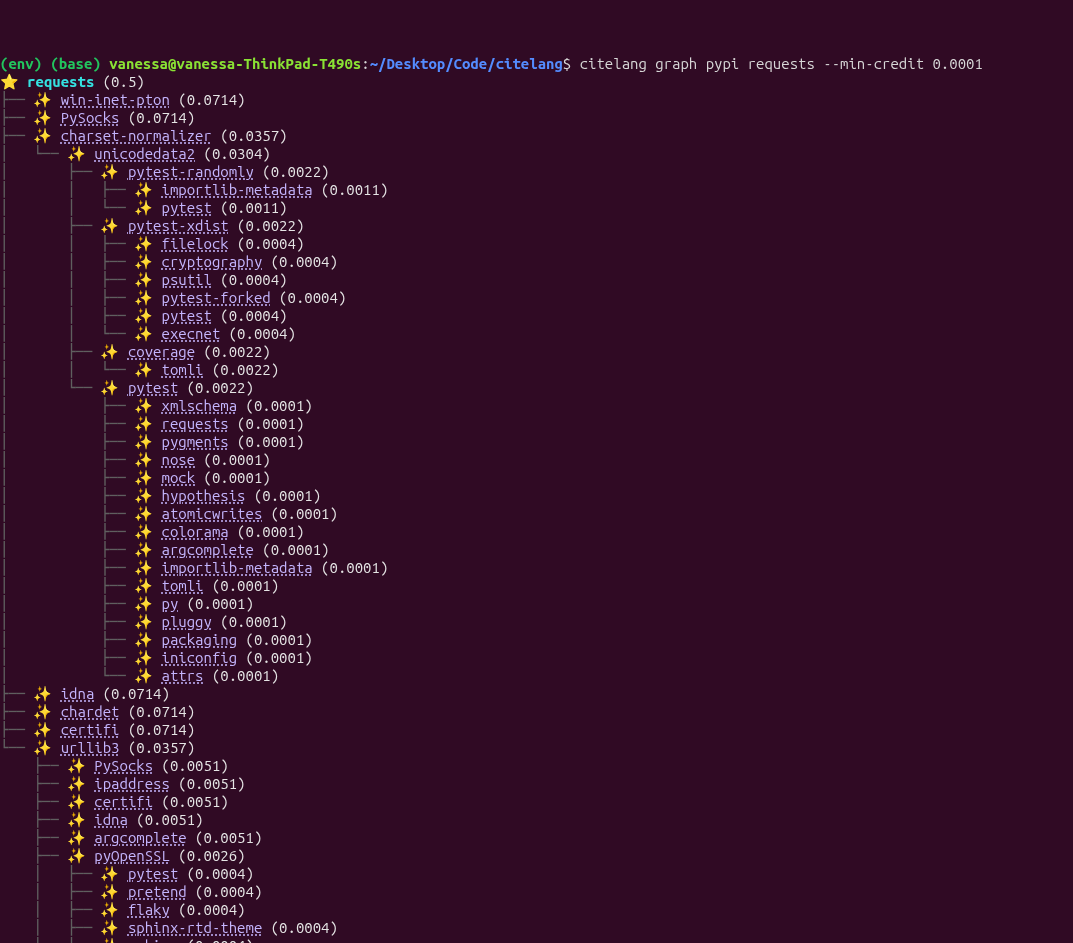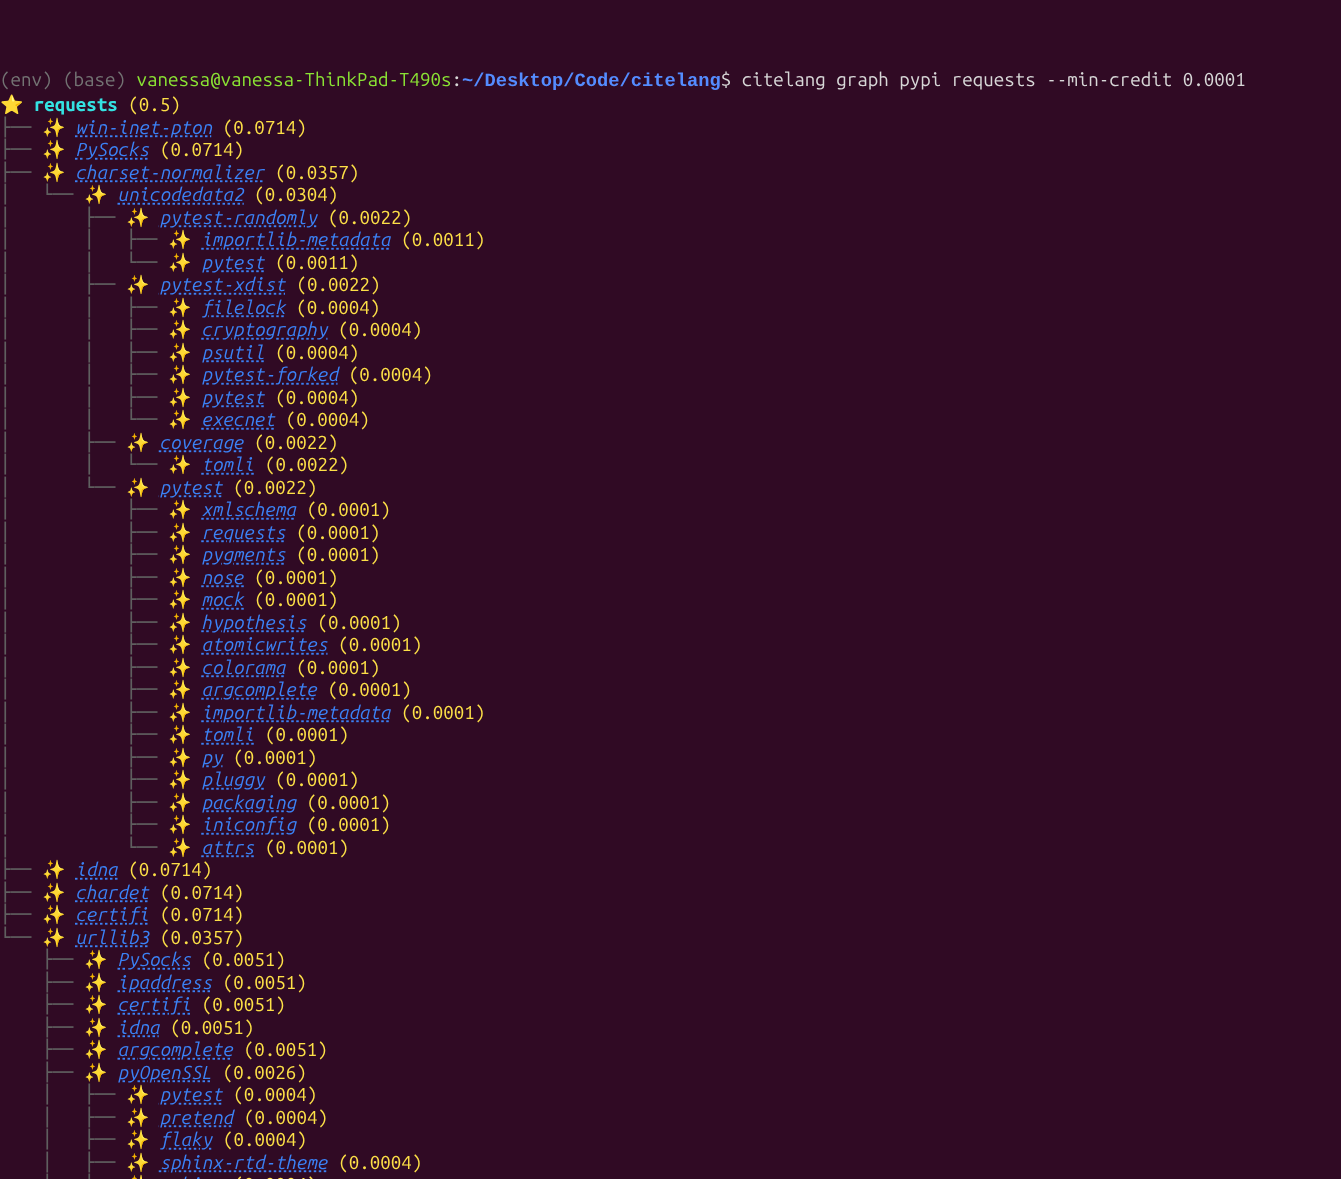--- a/index.html
+++ b/index.html
@@ -5,29 +5,29 @@
   body {
     background: #300a24;
     color: #d7d7d7;
     font-family: "Ubuntu Mono", "Courier New", monospace;
     font-size: 15px;
     line-height: 18px;
     margin: 0;
     padding: 1px 0 2px 0;
     white-space: pre;
   }
-  .env { color: #737373; }
-  .user { color: #8ae234; font-weight: normal; }
+  .env { color: #22c55e; font-weight: bold; }
+  .user { color: #8ae234; font-weight: bold; }
   .colon { color: #d7d7d7; }
-  .path { color: #548cff; font-weight: bold; font-family: Liberation Mono, monospace; }
+  .path { color: #548cff; font-weight: bold; }
   .cmd { color: #d7d7d7; }
   .star { color: #fce94f; }
   .sparkle { color: #e66bd9; }
-  .pkg { color: #3b82f6; text-decoration: underline dotted; text-underline-offset: 2px; font-style: italic; }
-  .val { color: #fde047; }
+  .pkg { color: #c4b5fd; text-decoration: underline dotted; text-underline-offset: 2px; }
+  .val { color: #e5e5e5; }
   .treechar { color: #5f5f5f; }
   .rootpkg { color: #34e2e2; font-weight: bold; }
 </style>
 </head>
 <body>
 
 
 <div><span><span class="env">(env) (base) </span><span class="user">vanessa@vanessa-ThinkPad-T490s</span><span class="colon">:</span><span class="path">~/Desktop/Code/citelang</span><span class="cmd">$ </span><span class="cmd">citelang graph pypi requests --min-credit 0.0001</span></span>
 <span><span class="star">⭐️ </span><span class="rootpkg">requests</span><span class="val"> (0.5)</span></span>
 <span id="tree-container"><span class="treechar">├── </span><span class="sparkle">✨️ </span><span class="pkg">win-inet-pton</span><span class="val"> (0.0714)</span>

